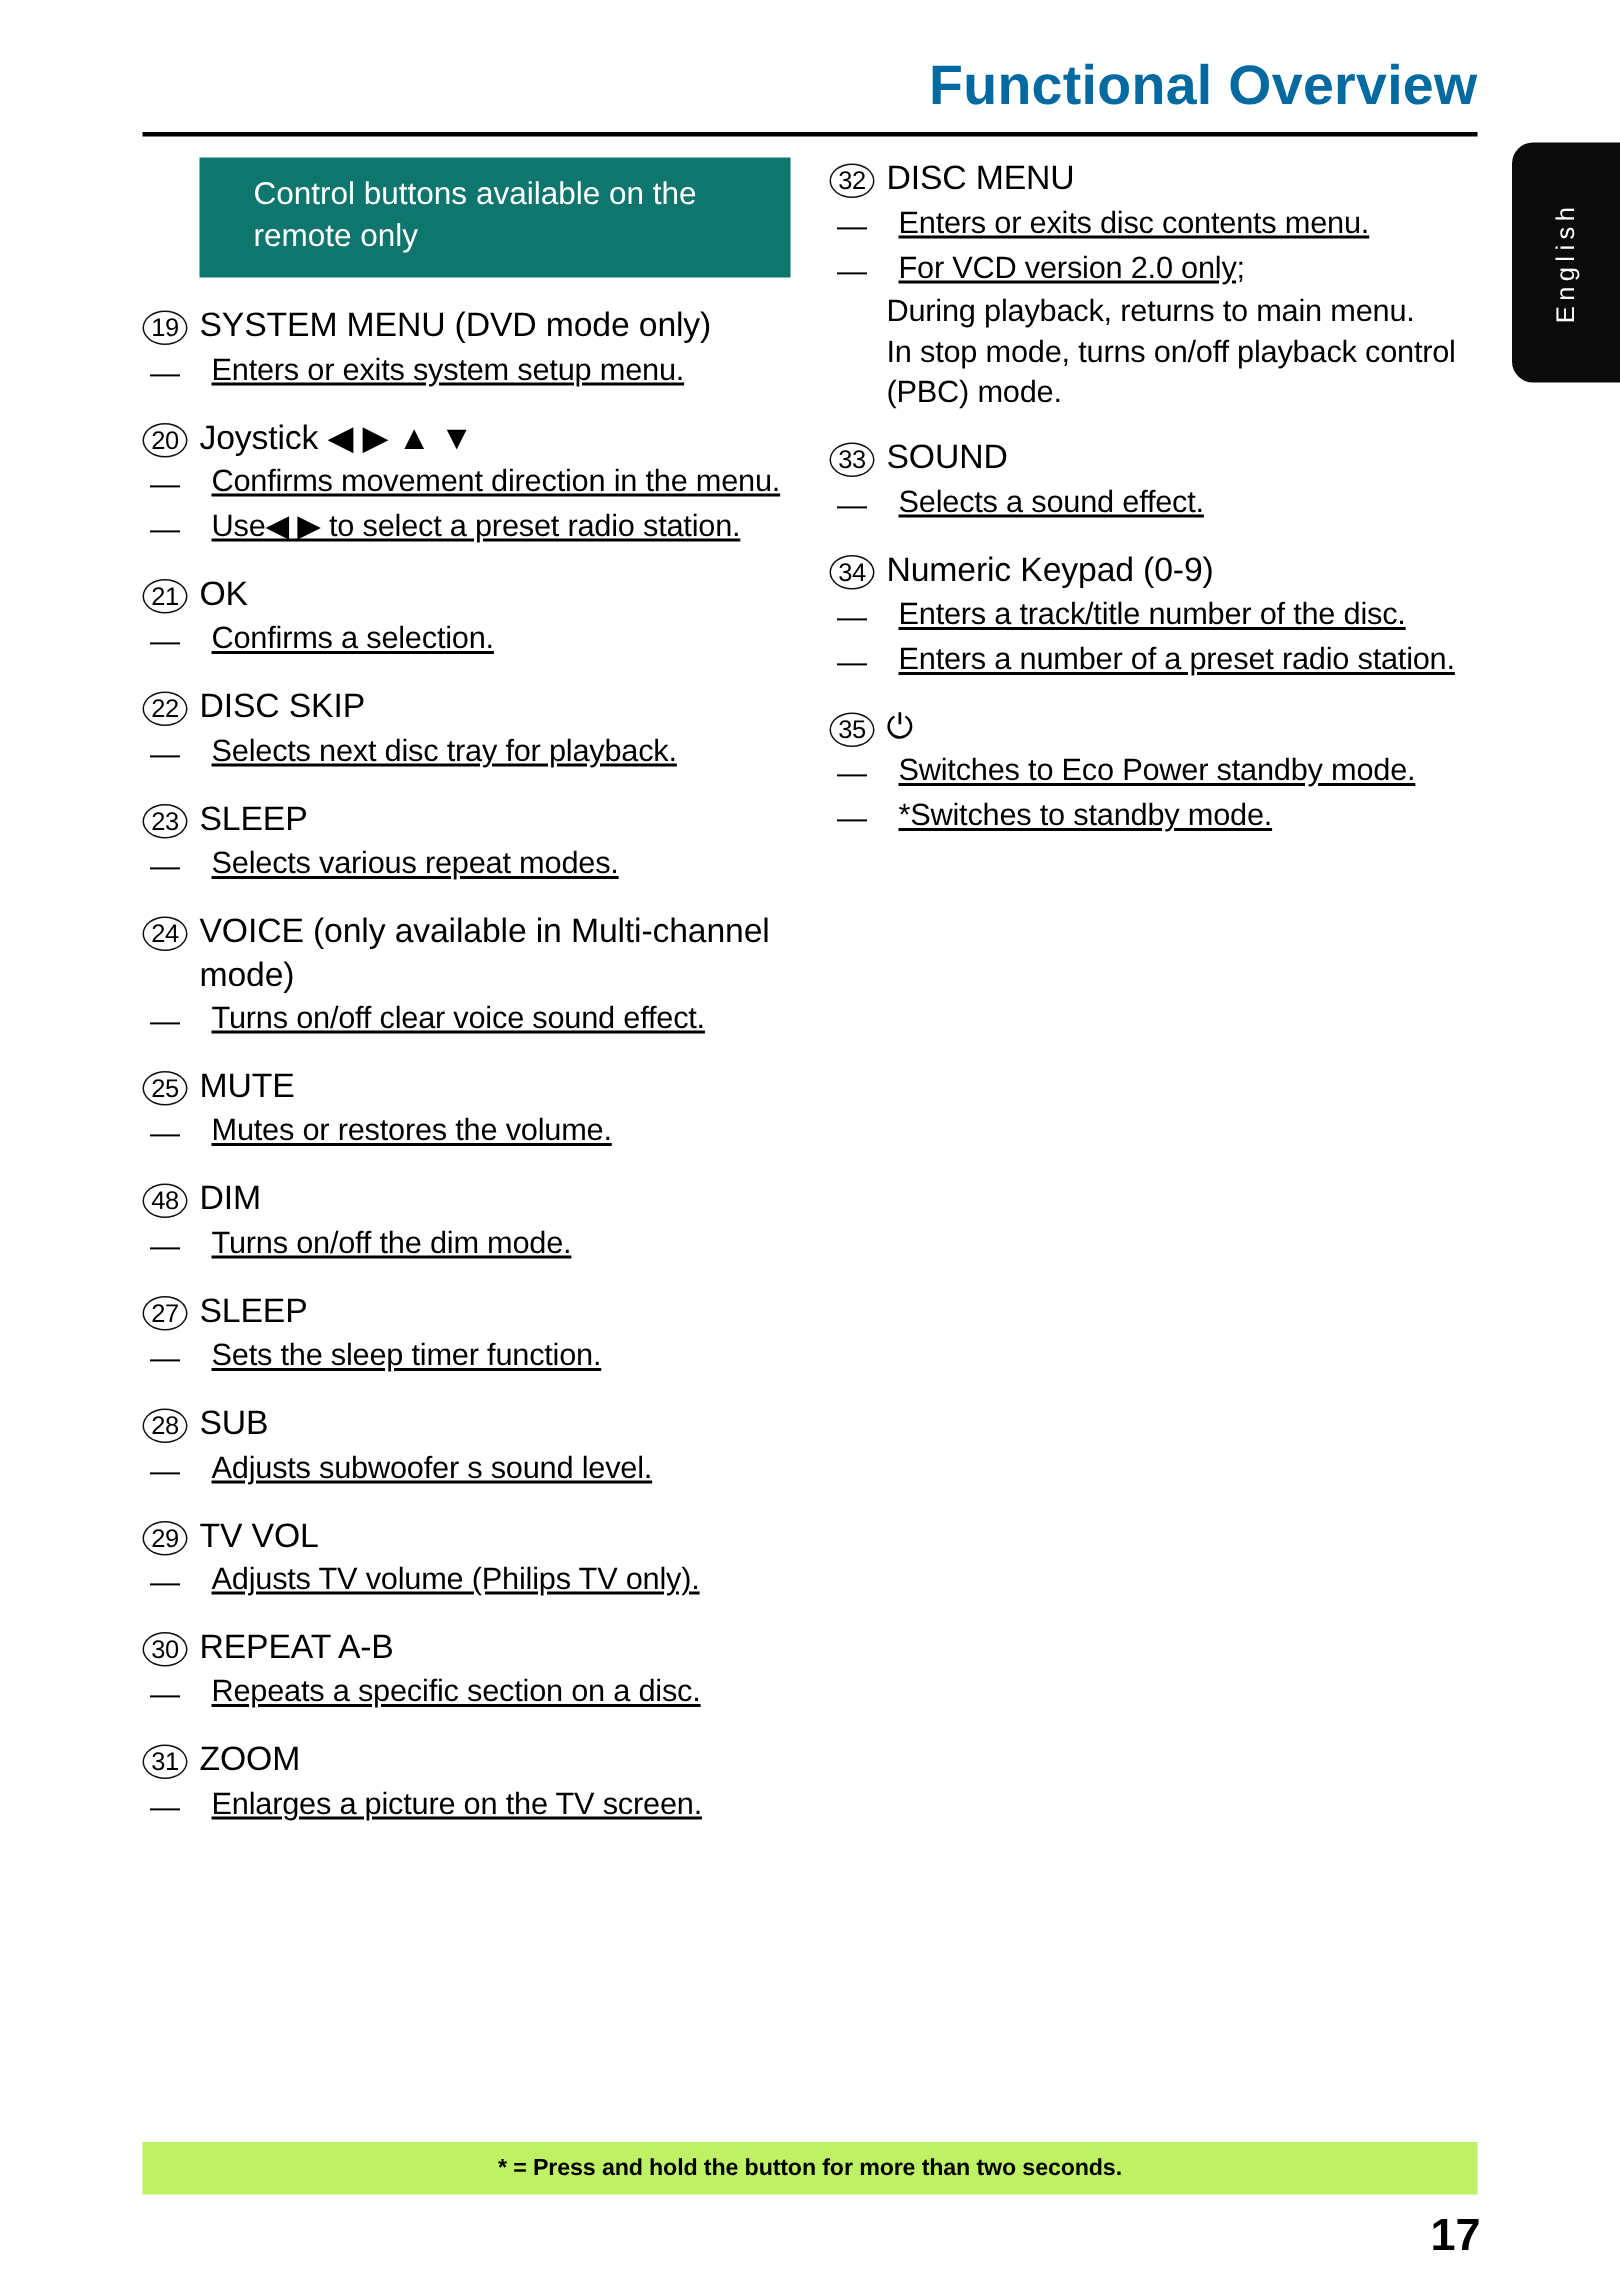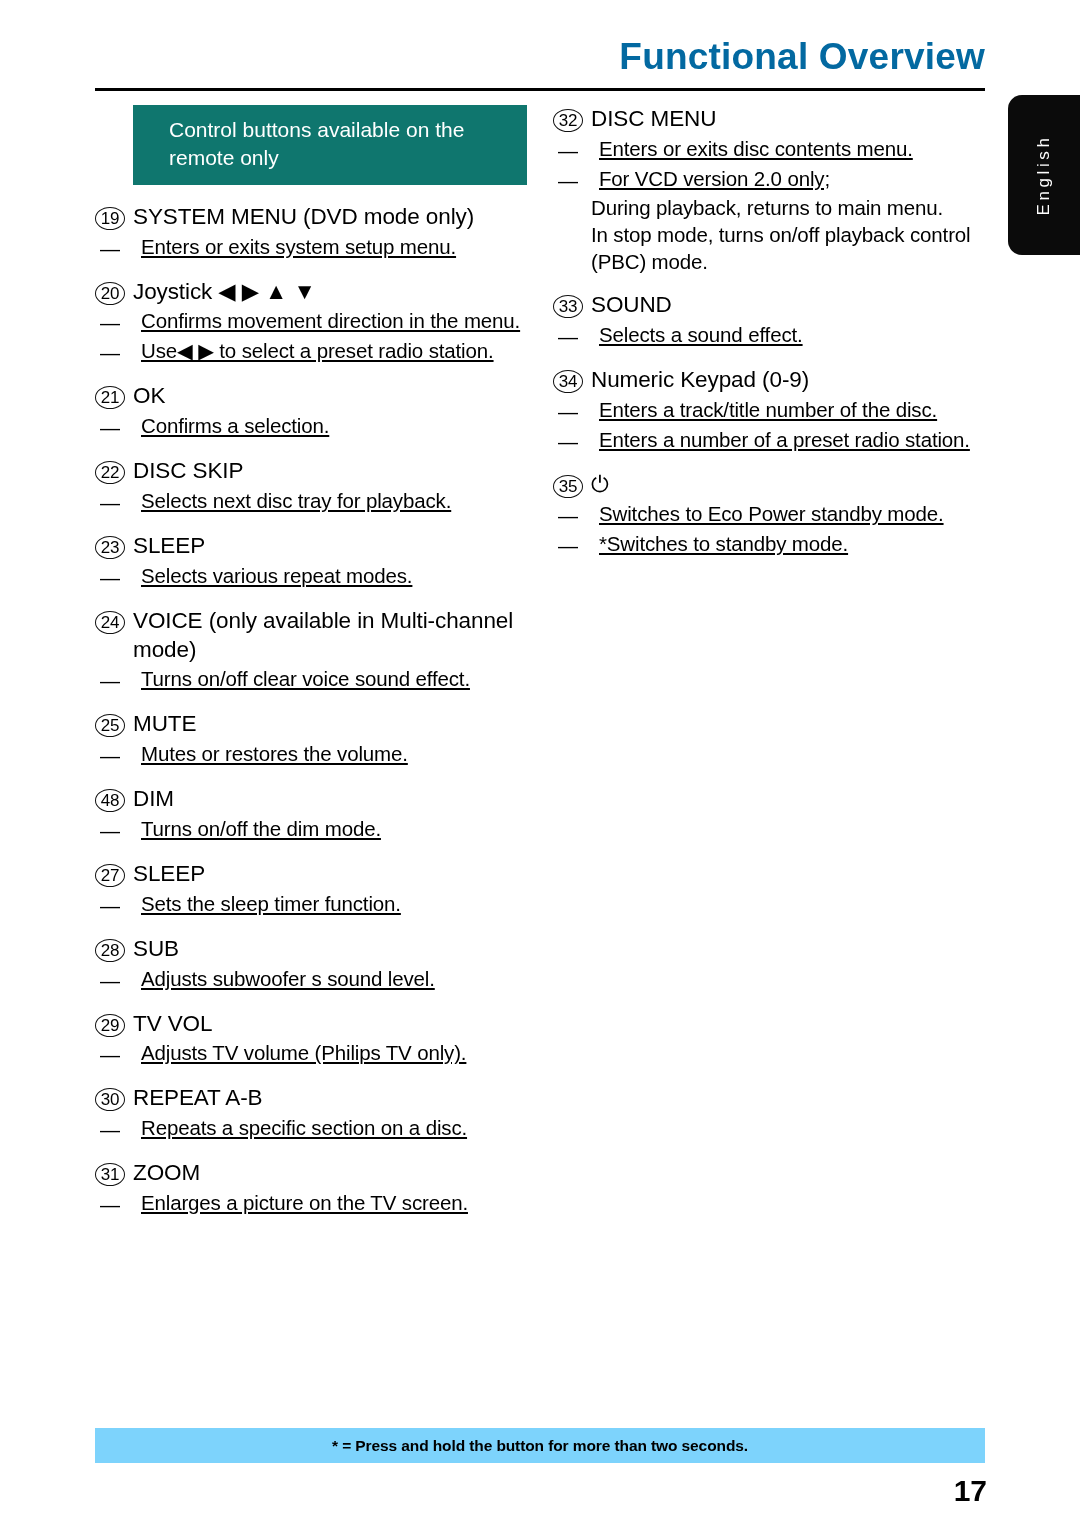--- a/index.html
+++ b/index.html
@@ -375,16 +375,16 @@
           <div class="bullet-text">Switches to Eco Power standby mode.</div>
         </div>
         <div class="bullet-line">
           <div class="dash">—</div>
           <div class="bullet-text">*Switches to standby mode.</div>
         </div>
       </div>
     </div>
 </div>
 
-<div id="footer-note" style="background: #7dd3fc;">
+<div id="footer-note" style="background: #bef264;">
   <span id="footer-note-text">* = Press and hold the button for more than two seconds.</span>
 </div>
 <div id="page-number">17</div>
 
 </body></html>

